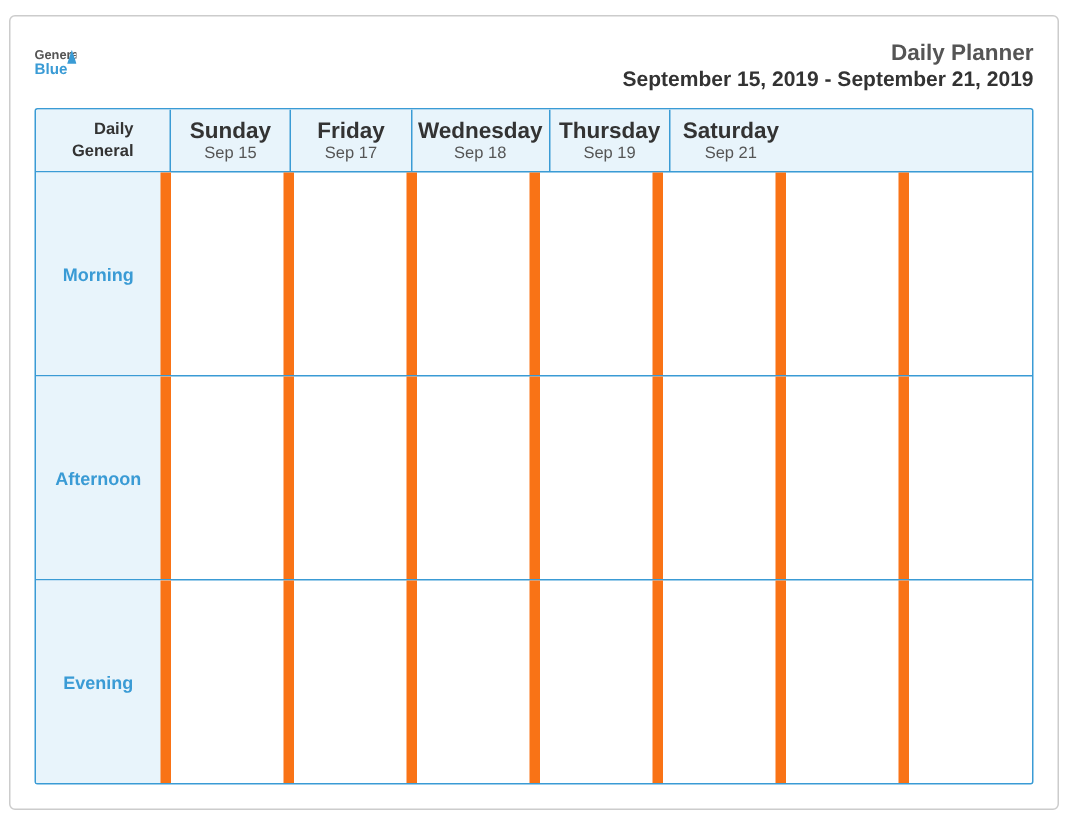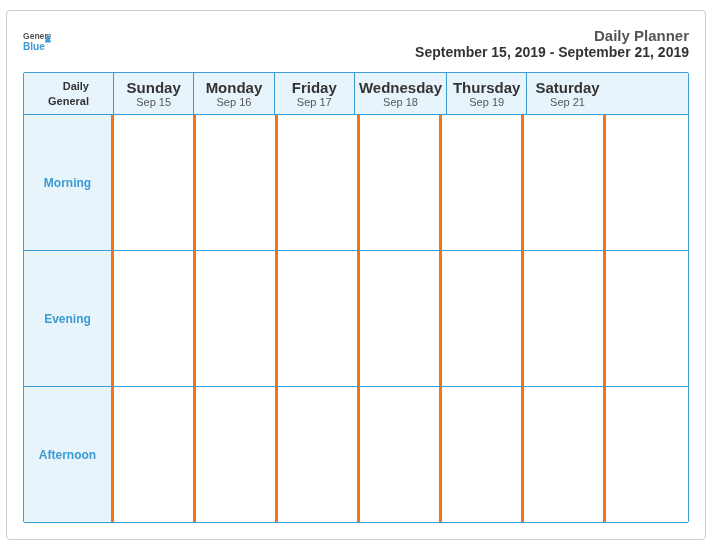--- a/index.html
+++ b/index.html
@@ -101,21 +101,21 @@
     .cal-row {
       flex: 1;
       display: grid;
       grid-template-columns: 90px repeat(7, 1fr);
       border-bottom: 1px solid #3a9bd5;
     }
     .cal-row:last-child {
       border-bottom: none;
     }
     .cal-cell {
-      border-right: 3px solid #f97316;
+      border-right: 7px solid #f97316;
       position: relative;
     }
     .cal-cell:last-child {
       border-right: none;
     }
     .row-label {
       background: #e8f4fb;
       display: flex;
       align-items: center;
       justify-content: center;
@@ -152,24 +152,20 @@
           <span>Daily</span><br>
           <span>General</span>
         </div>
       </div>
 
       <div class="cal-header-cell">
         <div class="day-name">Sunday</div>
         <div class="day-date">Sep 15</div>
       </div>
       <div class="cal-header-cell">
-        <div class="day-name">Monday</div>
-        <div class="day-date">Sep 16</div>
-      </div>
-      <div class="cal-header-cell">
         <div class="day-name">Friday</div>
         <div class="day-date">Sep 17</div>
       </div>
       <div class="cal-header-cell">
         <div class="day-name">Wednesday</div>
         <div class="day-date">Sep 18</div>
       </div>
       <div class="cal-header-cell">
         <div class="day-name">Thursday</div>
         <div class="day-date">Sep 19</div>
@@ -190,34 +186,34 @@
         <div class="cal-cell"></div>
         <div class="cal-cell"></div>
         <div class="cal-cell"></div>
         <div class="cal-cell"></div>
         <div class="cal-cell"></div>
         <div class="cal-cell"></div>
       </div>
 
       <div class="cal-row">
         <div class="cal-cell row-label">
-          <span class="row-label-text">Evening</span>
+          <span class="row-label-text">Afternoon</span>
         </div>
         <div class="cal-cell"></div>
         <div class="cal-cell"></div>
         <div class="cal-cell"></div>
         <div class="cal-cell"></div>
         <div class="cal-cell"></div>
         <div class="cal-cell"></div>
         <div class="cal-cell"></div>
       </div>
 
       <div class="cal-row">
         <div class="cal-cell row-label">
-          <span class="row-label-text">Afternoon</span>
+          <span class="row-label-text">Evening</span>
         </div>
         <div class="cal-cell"></div>
         <div class="cal-cell"></div>
         <div class="cal-cell"></div>
         <div class="cal-cell"></div>
         <div class="cal-cell"></div>
         <div class="cal-cell"></div>
         <div class="cal-cell"></div>
       </div>
     </div>

